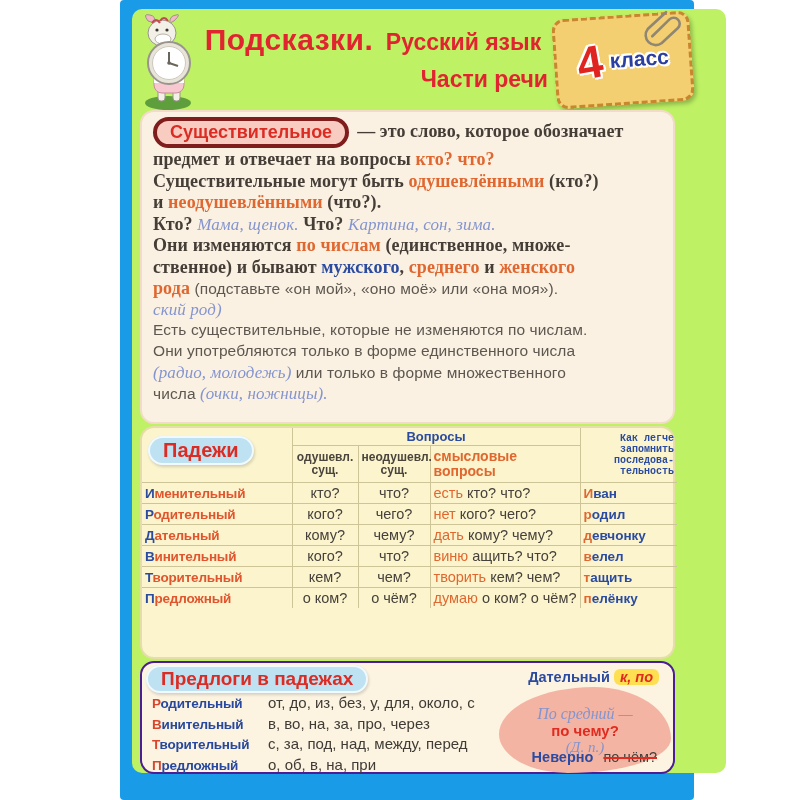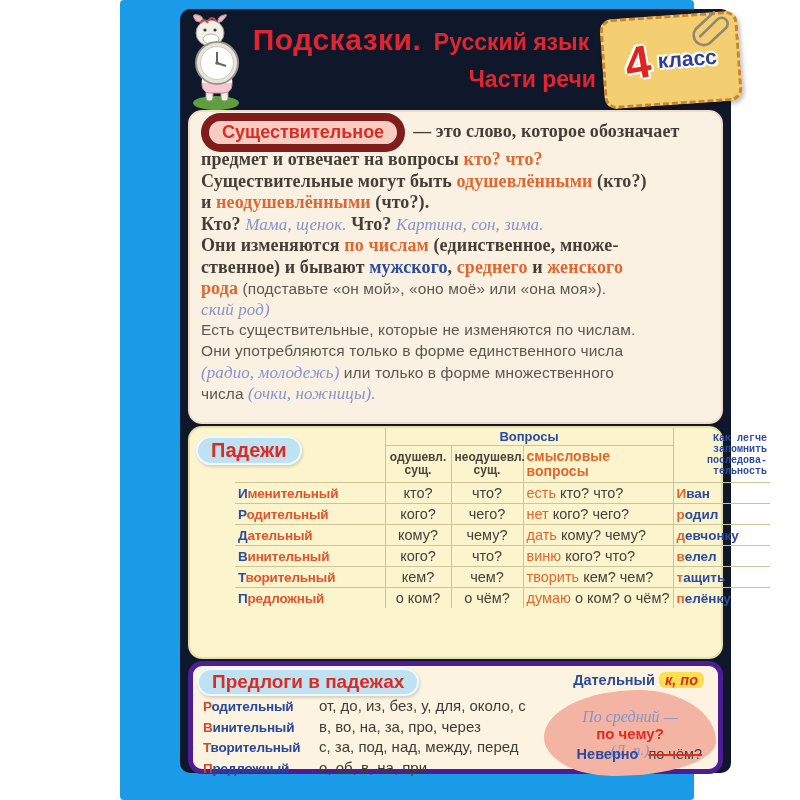--- a/index.html
+++ b/index.html
@@ -1,53 +1,53 @@
 <!DOCTYPE html>
 <html><head>
 <meta charset="utf-8">
 <style>
   html,body{margin:0;padding:0;width:800px;height:800px;overflow:hidden;background:#ffffff;
     font-family:"Liberation Serif",serif;}
   .card{position:absolute;left:120px;top:0;width:574px;height:800px;background:#1a9be8;border-radius:4px;}
-  .page{position:absolute;left:12px;top:9px;width:551px;height:764px;background:#0f172a;border-radius:10px;margin-left:48px;}
+  .page{position:absolute;left:12px;top:9px;width:594px;height:764px;background:#bef264;border-radius:10px;}
 
   
   .hdr{position:absolute;left:0;top:0;width:551px;height:100px;}
   .mascot{position:absolute;left:4px;top:4px;width:66px;height:98px;}
   .titlebox{position:absolute;left:66px;top:14px;width:350px;text-align:center;
     font-family:"Liberation Sans",sans-serif;font-weight:bold;color:#e02530;}
   .t1{font-size:30px;letter-spacing:.5px;display:inline;}
   .t2{font-size:23px;display:inline;margin-left:8px;}
   .t3{font-size:23px;margin-top:9px;text-align:right;}
   .gradenote{position:absolute;right:-9px;top:6px;width:132px;height:84px;background:#f3cf72;
     border:3px dashed #c8872f;border-radius:12px;transform:rotate(-4deg);
     display:flex;align-items:center;justify-content:center;gap:7px;
     font-family:"Liberation Sans",sans-serif;font-weight:bold;box-shadow:2px 3px 4px rgba(0,0,0,.25);}
   .g4{font-size:46px;color:#e02520;transform:rotate(-6deg);
     text-shadow:-2px 0 #fff,2px 0 #fff,0 -2px #fff,0 2px #fff,2px 2px #fff,-2px -2px #fff;}
   .gk{font-size:21px;color:#2b3f9e;
     text-shadow:-2px 0 #fff,2px 0 #fff,0 -2px #fff,0 2px #fff,2px 2px #fff,-2px -2px #fff;}
   .clip{position:absolute;right:2px;top:-8px;width:42px;height:42px;}
 
   
-  .sect{position:absolute;left:8px;width:535px;border-radius:14px;box-sizing:border-box;padding-left:45px;}
+  .sect{position:absolute;left:8px;width:535px;border-radius:14px;box-sizing:border-box;}
   .s1{top:101px;height:314px;background:#faf1e3;border:2px solid #f2dcc9;padding:5px 11px 0 11px;}
   .s2{top:417px;height:233px;background:#fbf4cd;border:2px solid #e6ddaa;}
-  .s3{top:652px;height:113px;background:#fcf3e1;border:5px solid #4c1d95;}
+  .s3{top:652px;height:113px;background:#fcf3e1;border:2px solid #4c1d95;}
 
   .ln{font-size:18px;line-height:21.5px;font-weight:bold;color:#453e37;letter-spacing:.1px;white-space:nowrap;}
   .ln .o{color:#e0672f;}
   .ln .b{color:#2b4ba0;}
   .ln .h{font-style:italic;font-weight:normal;color:#8494ce;font-size:17px;}
   .ln .g{font-family:"Liberation Sans",sans-serif;font-weight:normal;color:#5d574f;font-size:15.5px;}
   .ln .og{font-family:"Liberation Sans",sans-serif;font-weight:normal;color:#e0672f;font-size:15.5px;}
   .lncur{line-height:19px;}
   .l1row{display:flex;align-items:center;gap:8px;height:30px;margin-bottom:2px;}
 
-  .pillpink{display:inline-block;background:#f8ccc1;border:8px solid #7f1d1d;border-radius:20px;
+  .pillpink{display:inline-block;background:#f8ccc1;border:4px solid #7f1d1d;border-radius:20px;
     padding:1px 13px;font-family:"Liberation Sans",sans-serif;font-weight:bold;font-size:18px;color:#da2c24;}
   .pillblue{display:inline-block;background:#bfe2f2;border-radius:18px;padding:3px 15px;
     font-family:"Liberation Sans",sans-serif;font-weight:bold;color:#da2c24;
     box-shadow:inset 0 0 0 2px rgba(255,255,255,.8),1px 2px 3px rgba(0,0,0,.15);}
 
   
   table.cases{border-collapse:collapse;border-style:hidden;width:535px;table-layout:fixed;}
   table.cases td,table.cases th{border:1px solid #cdc497;padding:0 3px;vertical-align:middle;}
   th.qhdr{font-family:"Liberation Sans",sans-serif;font-size:13px;color:#2b4ba0;height:17px;}
   th.mhdr{font-family:Liberation Mono, monospace;font-size:10px;color:#2b4ba0;line-height:11px;
@@ -191,21 +191,21 @@
           <td class="cname"><span class="ci">Д</span><span class="cr">ательный</span></td>
           <td class="q">кому?</td>
           <td class="q">чему?</td>
           <td class="sense"><span class="sv">дать</span><span> кому? чему?</span></td>
           <td class="mnemo"><span class="mi">д</span><span class="mr">евчонку</span></td>
         </tr>
         <tr>
           <td class="cname"><span class="ci">В</span><span class="cr">инительный</span></td>
           <td class="q">кого?</td>
           <td class="q">что?</td>
-          <td class="sense"><span class="sv">виню</span><span> кого? что?</span></td>
+          <td class="sense"><span class="sv">виню</span><span> ащить? что?</span></td>
           <td class="mnemo"><span class="mi">в</span><span class="mr">елел</span></td>
         </tr>
         <tr>
           <td class="cname"><span class="ci">Т</span><span class="cr">ворительный</span></td>
           <td class="q">кем?</td>
           <td class="q">чем?</td>
           <td class="sense"><span class="sv">творить</span><span> кем? чем?</span></td>
           <td class="mnemo"><span class="mi">т</span><span class="mr">ащить</span></td>
         </tr>
         <tr>

